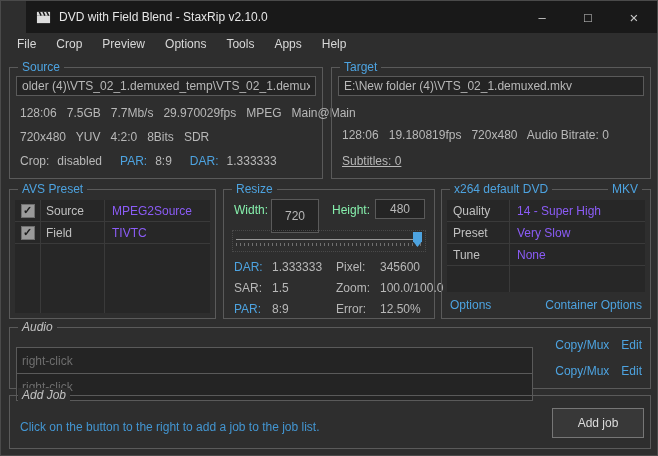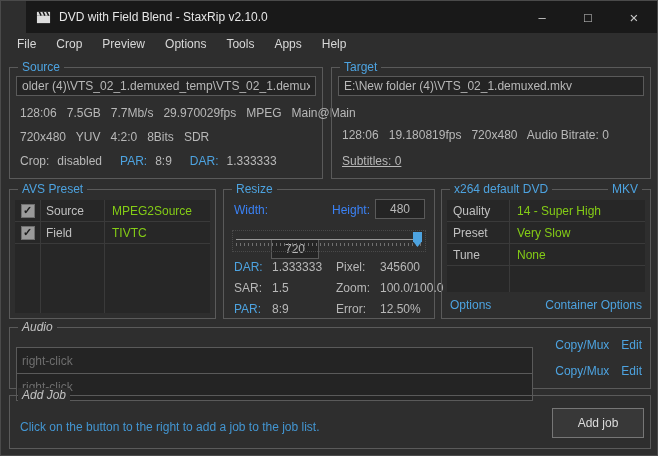--- a/index.html
+++ b/index.html
@@ -33,24 +33,24 @@
   .info-line { position:absolute; left:10px; white-space:pre; color:#b8b8b8; }
   .inline-stats { position:absolute; left:10px; display:flex; }
   .inline-stats span { margin-right:8px; }
   .inline-stats span.gapwide { margin-right:18px; }
   
   .panel-table { position:absolute; background:#272727; }
   .vline { position:absolute; top:0; bottom:0; width:1px; background:#3a3a3a; }
   .trow { height:22px; display:flex; align-items:center; border-bottom:1px solid #3a3a3a; box-sizing:border-box; }
   .cell-cb { width:25px; display:flex; align-items:center; justify-content:center; }
   .cell-name { width:64px; padding-left:6px; box-sizing:border-box; color:#c0c0c0; }
-  .cell-val { padding-left:8px; color:#84cc16; }
+  .cell-val { padding-left:8px; color:#8b5cf6; }
   .checkbox { width:12px; height:12px; background:#9a9a9a; border:1px solid #6f6f6f; display:flex; align-items:center; justify-content:center; color:#1d1d1d; font-size:11px; font-weight:bold; line-height:1; }
   
-  .field-label { position:absolute; color:#3b82f6; }
+  .field-label { position:absolute; color:#86efac; }
   .slider { position:absolute; left:8px; right:8px; top:40px; height:20px; border:1px dotted #4a4a4a; }
   .slider-track { position:absolute; top:8px; left:3px; right:3px; height:1px; background:#9a9a9a; }
   .slider-ticks { position:absolute; top:12px; left:3px; right:3px; height:3px;
     background:repeating-linear-gradient(90deg,#707070 0 1px,transparent 1px 4px); }
   .slider-thumb { position:absolute; right:3px; top:1px; width:9px; height:15px; background:#4da3e0;
     clip-path:polygon(0 0,100% 0,100% 62%,50% 100%,0 62%); }
   .stats-grid { position:absolute; left:10px; top:70px; display:grid; grid-template-columns:38px 64px 44px auto; row-gap:7px; }
   
   .link { color:#4da3e0; cursor:default; }
   .audio-row { position:absolute; left:6px; right:8px; height:20px; display:flex; align-items:center; }
@@ -139,21 +139,21 @@
         </span>
         <span class="cell-name">Field</span>
         <span class="cell-val">TIVTC</span>
       </div>
     </div>
   </div>
 
   <div class="group" style="left:222px; top:188px; width:212px; height:130px;">
     <span class="group-label blue">Resize</span>
     <span class="field-label" style="left:10px; top:13px;">Width:</span>
-    <input class="textbox" style="position: absolute; left: 47px; top: 9px; width: 48px; height: 20px; text-align: center; margin-top: 40px;" value="720">
+    <input class="textbox" style="position: absolute; left: 47px; top: 9px; width: 48px; height: 34px; text-align: center;" value="720">
     <span class="field-label" style="left:108px; top:13px;">Height:</span>
     <input class="textbox" style="position: absolute; left: 151px; top: 9px; width: 50px; height: 20px; text-align: center;" value="480">
     <div class="slider">
       <div class="slider-track"></div>
       <div class="slider-ticks"></div>
       <div class="slider-thumb"></div>
     </div>
     <div class="stats-grid">
       <span class="blue">DAR:</span>
       <span>1.333333</span>

